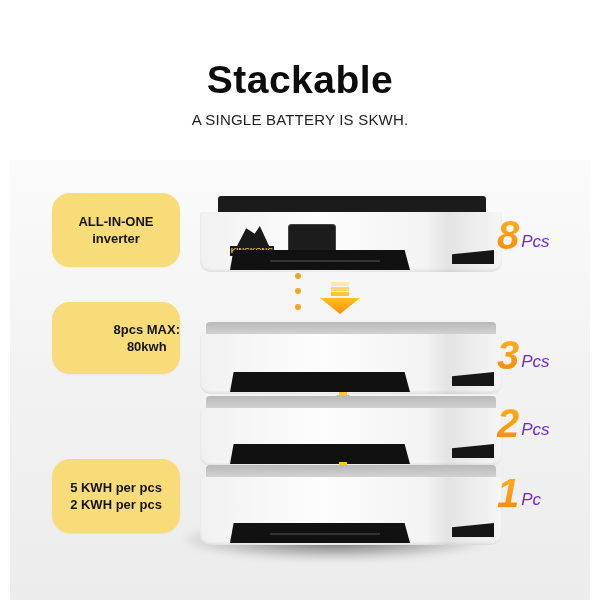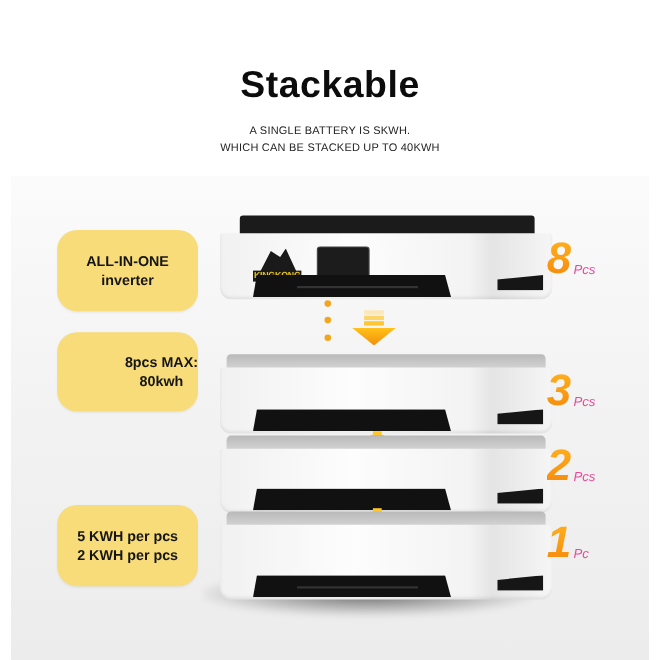--- a/index.html
+++ b/index.html
@@ -11,25 +11,25 @@
     background:linear-gradient(180deg,#fbfbfb 0%,#f3f3f3 45%,#ececec 100%);
   }
   .floor-shadow {
     position:absolute; left:185px; top:520px; width:300px; height:40px;
     background:radial-gradient(ellipse at center, rgba(0,0,0,0.55) 0%, rgba(0,0,0,0.15) 55%, rgba(0,0,0,0) 75%);
     filter:blur(3px);
   }
 
   .title {
     position:absolute; left:0; top:58px; width:600px; text-align:center;
-    font-size:34px; font-weight:bold; color:#0c0c0c; letter-spacing:0.5px;
+    font-size:39px; font-weight:bold; color:#0c0c0c; letter-spacing:0.5px;
   }
   .subtitle {
     position:absolute; left:0; top:112px; width:600px; text-align:center;
-    font-size:10px; line-height:15px; color:#222; letter-spacing:0.2px;
+    font-size:15px; line-height:15px; color:#222; letter-spacing:0.2px;
   }
 
   .badge {
     position:absolute; left:52px; width:128px;
     background:#f7dc79; border-radius:18px;
     display:flex; align-items:center; justify-content:center; text-align:center;
     font-size:13px; font-weight:bold; color:#151515; line-height:17px;
     box-shadow:0 1px 2px rgba(0,0,0,0.05);
   }
   .badge span { display:block; }
@@ -99,36 +99,35 @@
   }
 
   
   .count { position:absolute; left:497px; display:flex; align-items:flex-end; }
   .count .num {
     font-size:40px; font-weight:bold; line-height:38px; font-style:italic;
     background:linear-gradient(180deg,#ffb01f 0%,#f58a0b 100%);
     -webkit-background-clip:text; background-clip:text; color:transparent;
   }
   .count .unit-lbl {
-    font-size:12px; font-style:italic; color:#ec4899; margin-left:2px; margin-bottom:2px;
+    font-size:17px; font-style:italic; color:#6d28d9; margin-left:2px; margin-bottom:2px;
   }
 </style>
 </head>
 <body>
 
 <div class="bg-panel"></div>
 <div class="floor-shadow"></div>
 
 <h1 class="title">Stackable</h1>
 <div class="subtitle">
   <div>A SINGLE BATTERY IS SKWH.</div>
-  <div>WHICH CAN BE STACKED UP TO 40KWH</div>
-</div>
-
-<div class="badge" style="top:209px;height:74px;">
+</div>
+
+<div class="badge" style="top:193px;height:74px;">
   <div>
     <span>ALL-IN-ONE</span>
     <span>inverter</span>
   </div>
 </div>
 <div class="badge" style="top:302px;height:72px;justify-content:flex-end;">
   <div>
     <span>8pcs MAX:</span>
     <span>80kwh</span>
   </div>

